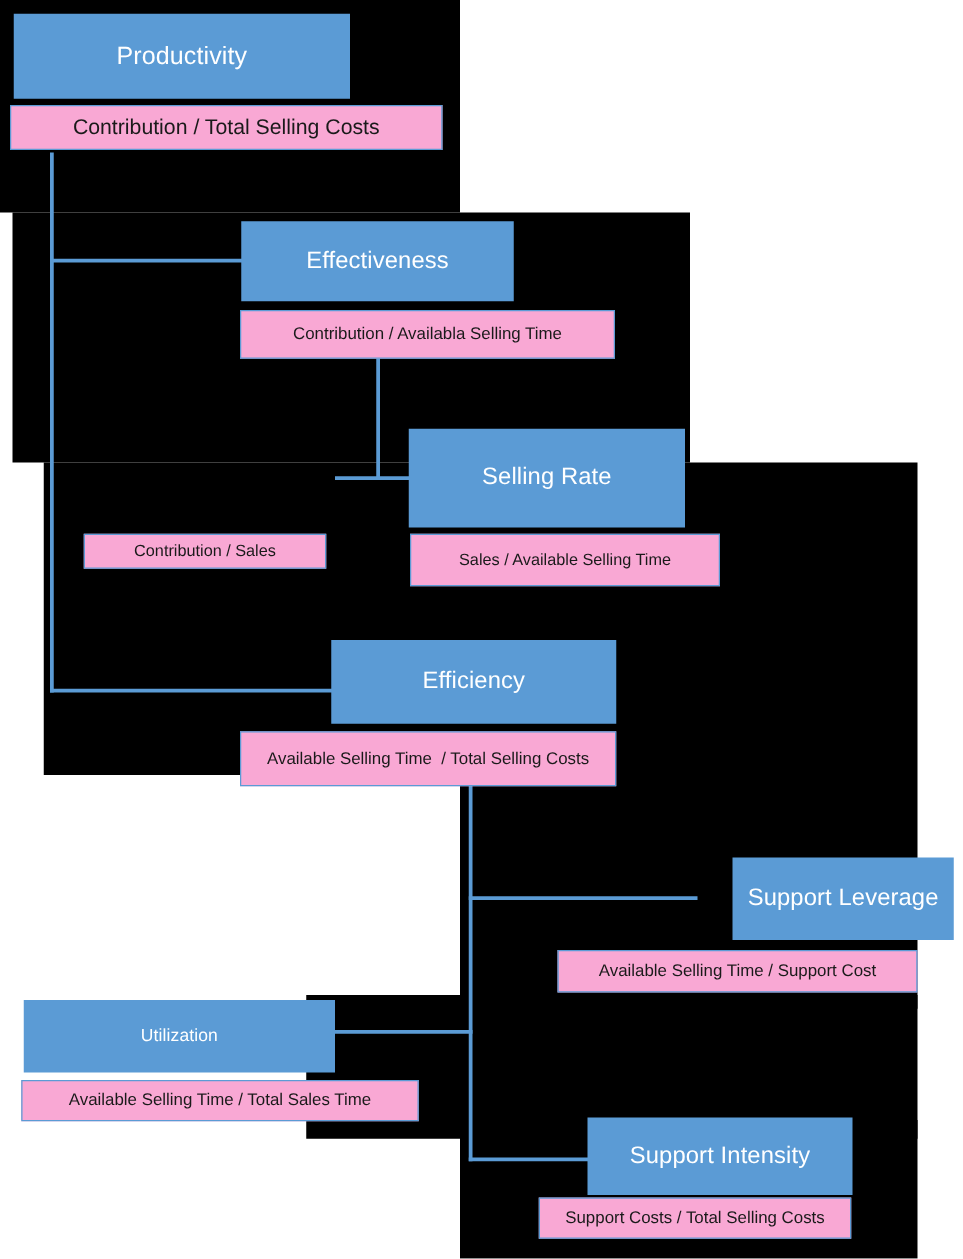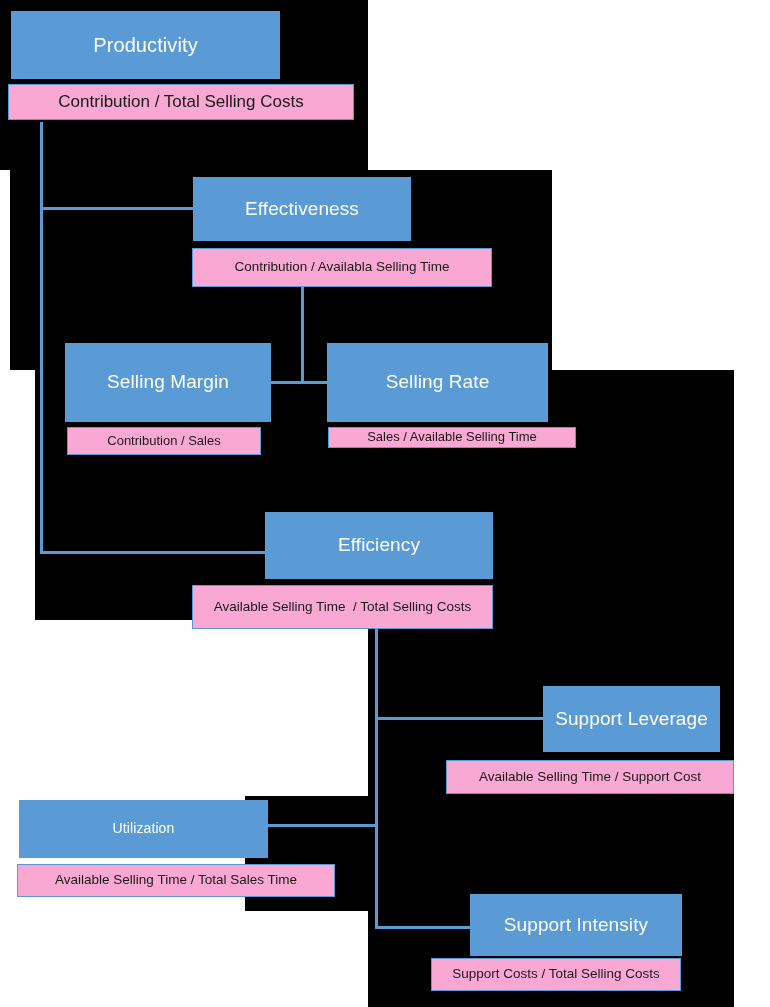--- a/index.html
+++ b/index.html
@@ -77,30 +77,29 @@
   <div class="connector" style="left:375px; top:717px; width:183px; height:3px;"></div>
   <div class="connector" style="left:249px; top:824px; width:129px; height:3px;"></div>
   <div class="connector" style="left:375px; top:926px; width:97px; height:3px;"></div>
 
   <div class="node-title" style="left:11px; top:11px; width:269px; height:68px; font-size:20px;">Productivity</div>
   <div class="node-formula" style="left:8px; top:84px; width:346px; height:36px; font-size:17px;">Contribution / Total Selling Costs</div>
 
   <div class="node-title" style="left:193px; top:177px; width:218px; height:64px; font-size:19px;">Effectiveness</div>
   <div class="node-formula" style="left:192px; top:248px; width:300px; height:39px; font-size:13.5px;">Contribution / Availabla Selling Time</div>
 
-  <div class="node-title" style="left:65px; top:343px; width:206px; height:79px; font-size:19px;">Selling Margin</div>
   <div class="node-formula" style="left:67px; top:427px; width:194px; height:28px; font-size:13px;">Contribution / Sales</div>
 
   <div class="node-title" style="left:327px; top:343px; width:221px; height:79px; font-size:19px;">Selling Rate</div>
-  <div class="node-formula" style="left:328px; top:427px; width:248px; height:21px; font-size:13px;">Sales / Available Selling Time</div>
+  <div class="node-formula" style="left:328px; top:427px; width:248px; height:42px; font-size:13px;">Sales / Available Selling Time</div>
 
   <div class="node-title" style="left:265px; top:512px; width:228px; height:67px; font-size:19px;">Efficiency</div>
   <div class="node-formula" style="left:192px; top:585px; width:301px; height:44px; font-size:13.5px;">Available Selling Time  / Total Selling Costs</div>
 
-  <div class="node-title" style="left:543px; top:686px; width:177px; height:66px; font-size:19px;">Support Leverage</div>
+  <div class="node-title" style="left:586px; top:686px; width:177px; height:66px; font-size:19px;">Support Leverage</div>
   <div class="node-formula" style="left:446px; top:760px; width:288px; height:34px; font-size:13.5px;">Available Selling Time / Support Cost</div>
 
   <div class="node-title" style="left:19px; top:800px; width:249px; height:58px; font-size:14px;">Utilization</div>
   <div class="node-formula" style="left:17px; top:864px; width:318px; height:33px; font-size:13.5px;">Available Selling Time / Total Sales Time</div>
 
   <div class="node-title" style="left:470px; top:894px; width:212px; height:62px; font-size:19px;">Support Intensity</div>
   <div class="node-formula" style="left:431px; top:958px; width:250px; height:33px; font-size:13.5px;">Support Costs / Total Selling Costs</div>
 
 </div>
 

